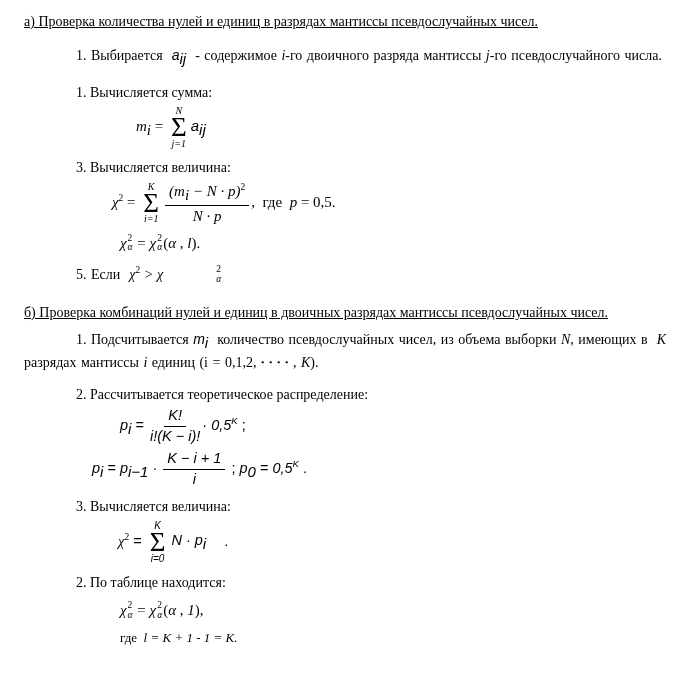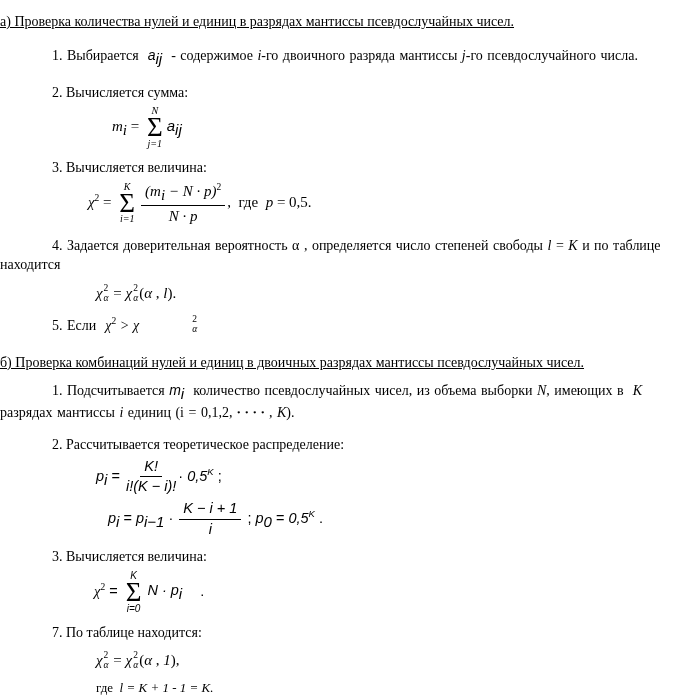--- a/index.html
+++ b/index.html
@@ -2,21 +2,21 @@
 <html><head>
 <meta charset="utf-8">
 <style>
   * { margin:0; padding:0; box-sizing:border-box; }
   html, body { background:#ffffff; }
   body {
     width:700px; height:700px; overflow:hidden;
     font-family:"Liberation Serif", serif;
     color:#000000; font-size:14px; line-height:1.4;
   }
-  .doc { padding:10px 8px 0 0; width:700px; height:700px; }
+  .doc { padding:10px 8px 0 24px; width:700px; height:700px; }
 
   .heading {
     text-decoration:underline;
     margin-top:2px;
     white-space:nowrap;
   }
   .para { text-indent:52px; word-spacing:1px; }
   .label { text-indent:52px; }
 
   .it { font-style:italic; }
@@ -59,59 +59,58 @@
   .f-sum  { margin:3px 0 0 112px; }
   .m-a3l  { margin-top:9px; }
   .f-chia { margin:4px 0 0 88px; }
   .m-a4   { margin-top:11px; }
   .f-chal { margin:9px 0 0 96px; }
   .m-a5   { margin-top:9px; }
   .m-bh   { margin-top:16px; }
   .m-b1   { margin-top:8px; }
   .m-b2l  { margin-top:12px; }
   .f-p1   { margin:3px 0 0 96px; font-family:"Liberation Sans", sans-serif; font-size:14.5px; }
-  .f-p2   { margin:5px 0 0 108px; font-family:"Liberation Sans", sans-serif; font-size:14.5px; }
+  .f-p2   { margin:5px 0 0 68px; font-family:"Liberation Sans", sans-serif; font-size:14.5px; }
   .m-b3l  { margin-top:9px; }
   .f-chib { margin:4px 0 0 94px; font-family:"Liberation Sans", sans-serif; font-size:14.5px; }
   .f-chib .serifglyph, .f-chib .sigma { font-family:"Liberation Serif", serif; }
   .m-b4l  { margin-top:9px; }
   .f-chbl { margin:9px 0 0 96px; }
   .m-gde  { margin:7px 0 0 96px; font-size:13px; }
 </style>
 </head>
 <body>
 
 <div class="doc">
 
   <div>
 
     <div class="heading">а) Проверка количества нулей и единиц в разрядах мантиссы псевдослучайных чисел.</div>
 
     <p class="para m-a1"><span>1. Выбирается&nbsp; </span><span class="sans it">a</span><sub class="sans it">ij</sub><span>&nbsp; - содержимое </span><span class="it">i</span><span>-го двоичного разряда мантиссы </span><span class="it">j</span><span>-го псевдослучайного числа.</span></p>
 
-    <p class="label m-a2l">2. Вычисляется сумма:</p>
+    <p class="label m-a2l">1. Вычисляется сумма:</p>
 
     <div class="formula f-sum"><span class="it">m</span><sub>i</sub><span class="rm"> = </span><span class="bigop">
           <span class="lim">N</span>
           <span class="sigma">Σ</span>
           <span class="lim">j=1</span>
         </span><span class="sans it">a</span><sub class="sans it">ij</sub></div>
 
     <p class="label m-a3l">3. Вычисляется величина:</p>
 
     <div class="formula f-chia"><span class="chi">χ</span><sup class="rm">2</sup><span class="rm"> = </span><span class="bigop">
           <span class="lim">K</span>
           <span class="sigma">Σ</span>
           <span class="lim">i=1</span>
         </span><span class="frac">
           <span class="num"><span>(m</span><sub>i</sub><span> − N · p)</span><sup class="rm">2</sup></span>
           <span class="den">N · p</span>
         </span><span class="rm">,&nbsp; где&nbsp; </span><span class="it">p</span><span class="rm"> = 0,5.</span></div>
 
-    <p class="para m-a4"><span>4. Задается доверительная вероятность </span><span>α</span><span> , определяется число степеней свободы </span><span class="it">l</span><span> = </span><span class="it">K</span><span> и по таблице</span><br><span>находится</span></p>
 
     <div class="formula f-chal"><span class="chi">χ</span><span class="stack">
           <span class="rm">2</span>
           <span>α</span>
         </span><span class="rm"> = </span><span class="chi">χ</span><span class="stack">
           <span class="rm">2</span>
           <span>α</span>
         </span><span class="rm">(</span><span>α</span><span class="rm"> , </span><span class="it">l</span><span class="rm">).</span></div>
 
     <p class="para m-a5"><span>5. Если&nbsp; </span><span class="it">χ</span><sup>2</sup><span> &gt; </span><span class="it">χ</span><span class="stack">
@@ -141,21 +140,21 @@
     <p class="label m-b3l">3. Вычисляется величина:</p>
 
     <div class="formula f-chib"><span class="chi serifglyph">χ</span><sup class="rm serifglyph">2</sup><span class="rm"> = </span><span class="bigop">
           <span class="lim">K</span>
           <span class="sigma">Σ</span>
           <span class="lim">i=0</span>
         </span><span class="frac">
           <span class="den it"><span>N · p</span><sub>i</sub></span>
         </span><span class="rm">&nbsp;&nbsp;&nbsp;&nbsp;.</span></div>
 
-    <p class="label m-b4l">7. По таблице находится:</p>
+    <p class="label m-b4l">2. По таблице находится:</p>
 
     <div class="formula f-chbl"><span class="chi">χ</span><span class="stack">
           <span class="rm">2</span>
           <span>α</span>
         </span><span class="rm"> = </span><span class="chi">χ</span><span class="stack">
           <span class="rm">2</span>
           <span>α</span>
         </span><span class="rm">(</span><span>α</span><span class="rm"> , </span><span class="it">1</span><span class="rm">),</span></div>
 
     <div class="formula m-gde"><span class="rm">где&nbsp; </span><span class="it">l = K + 1 - 1 = K.</span></div>

